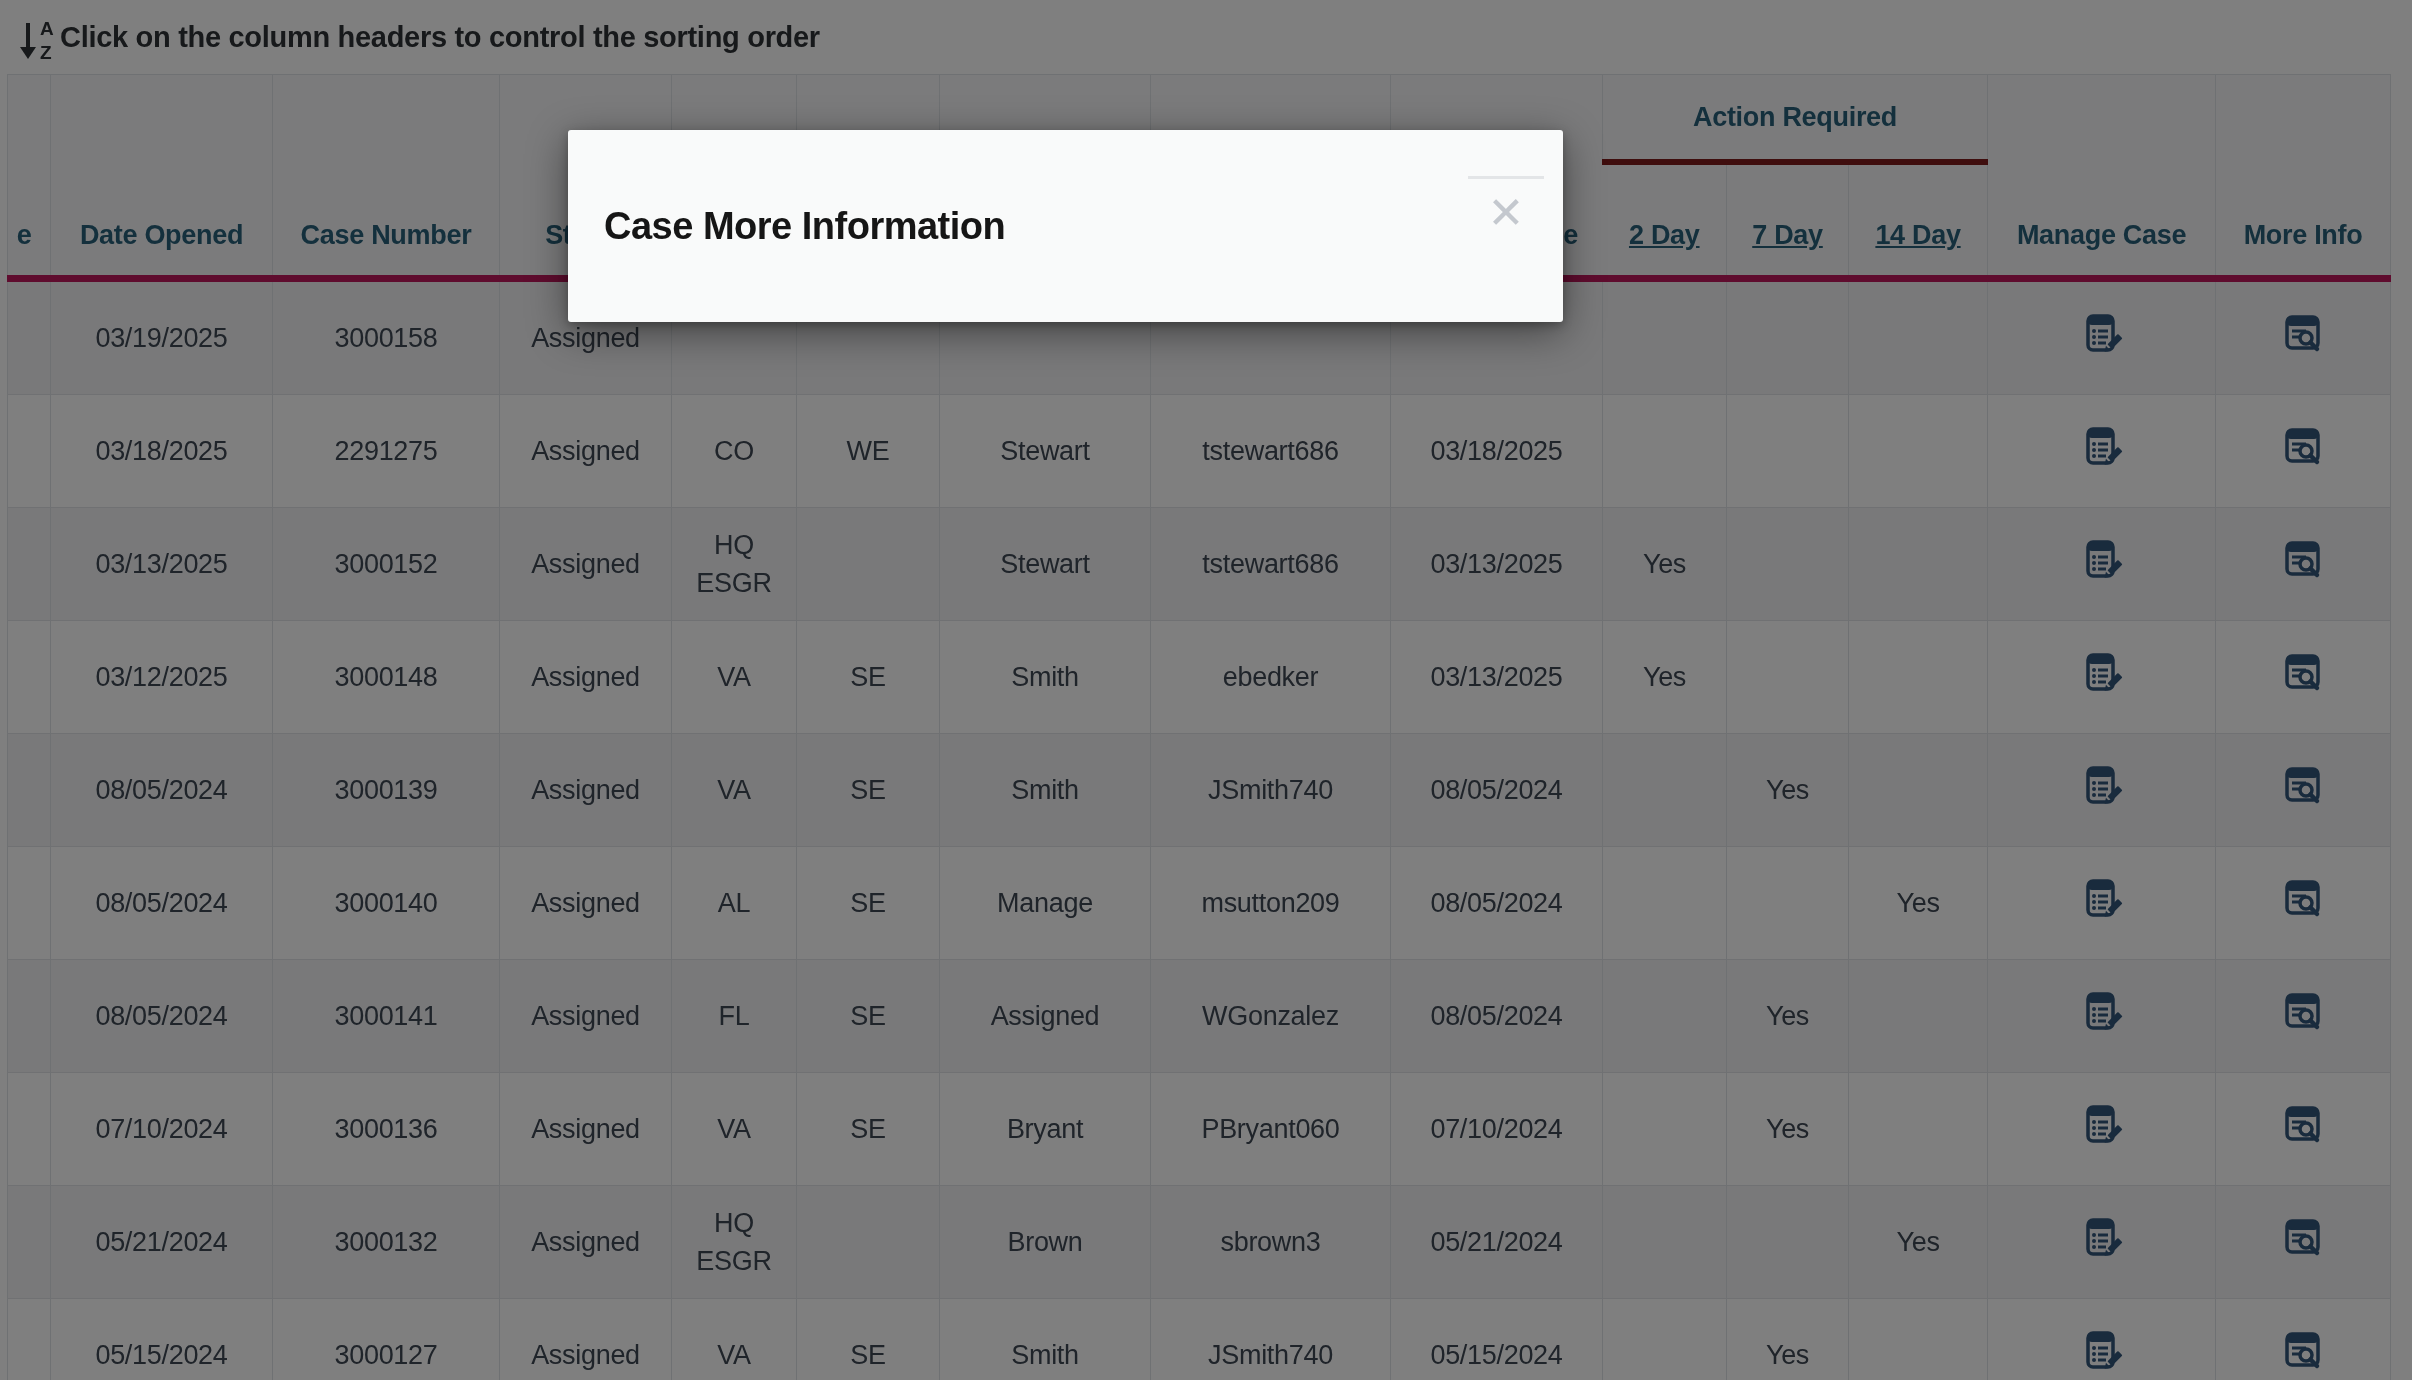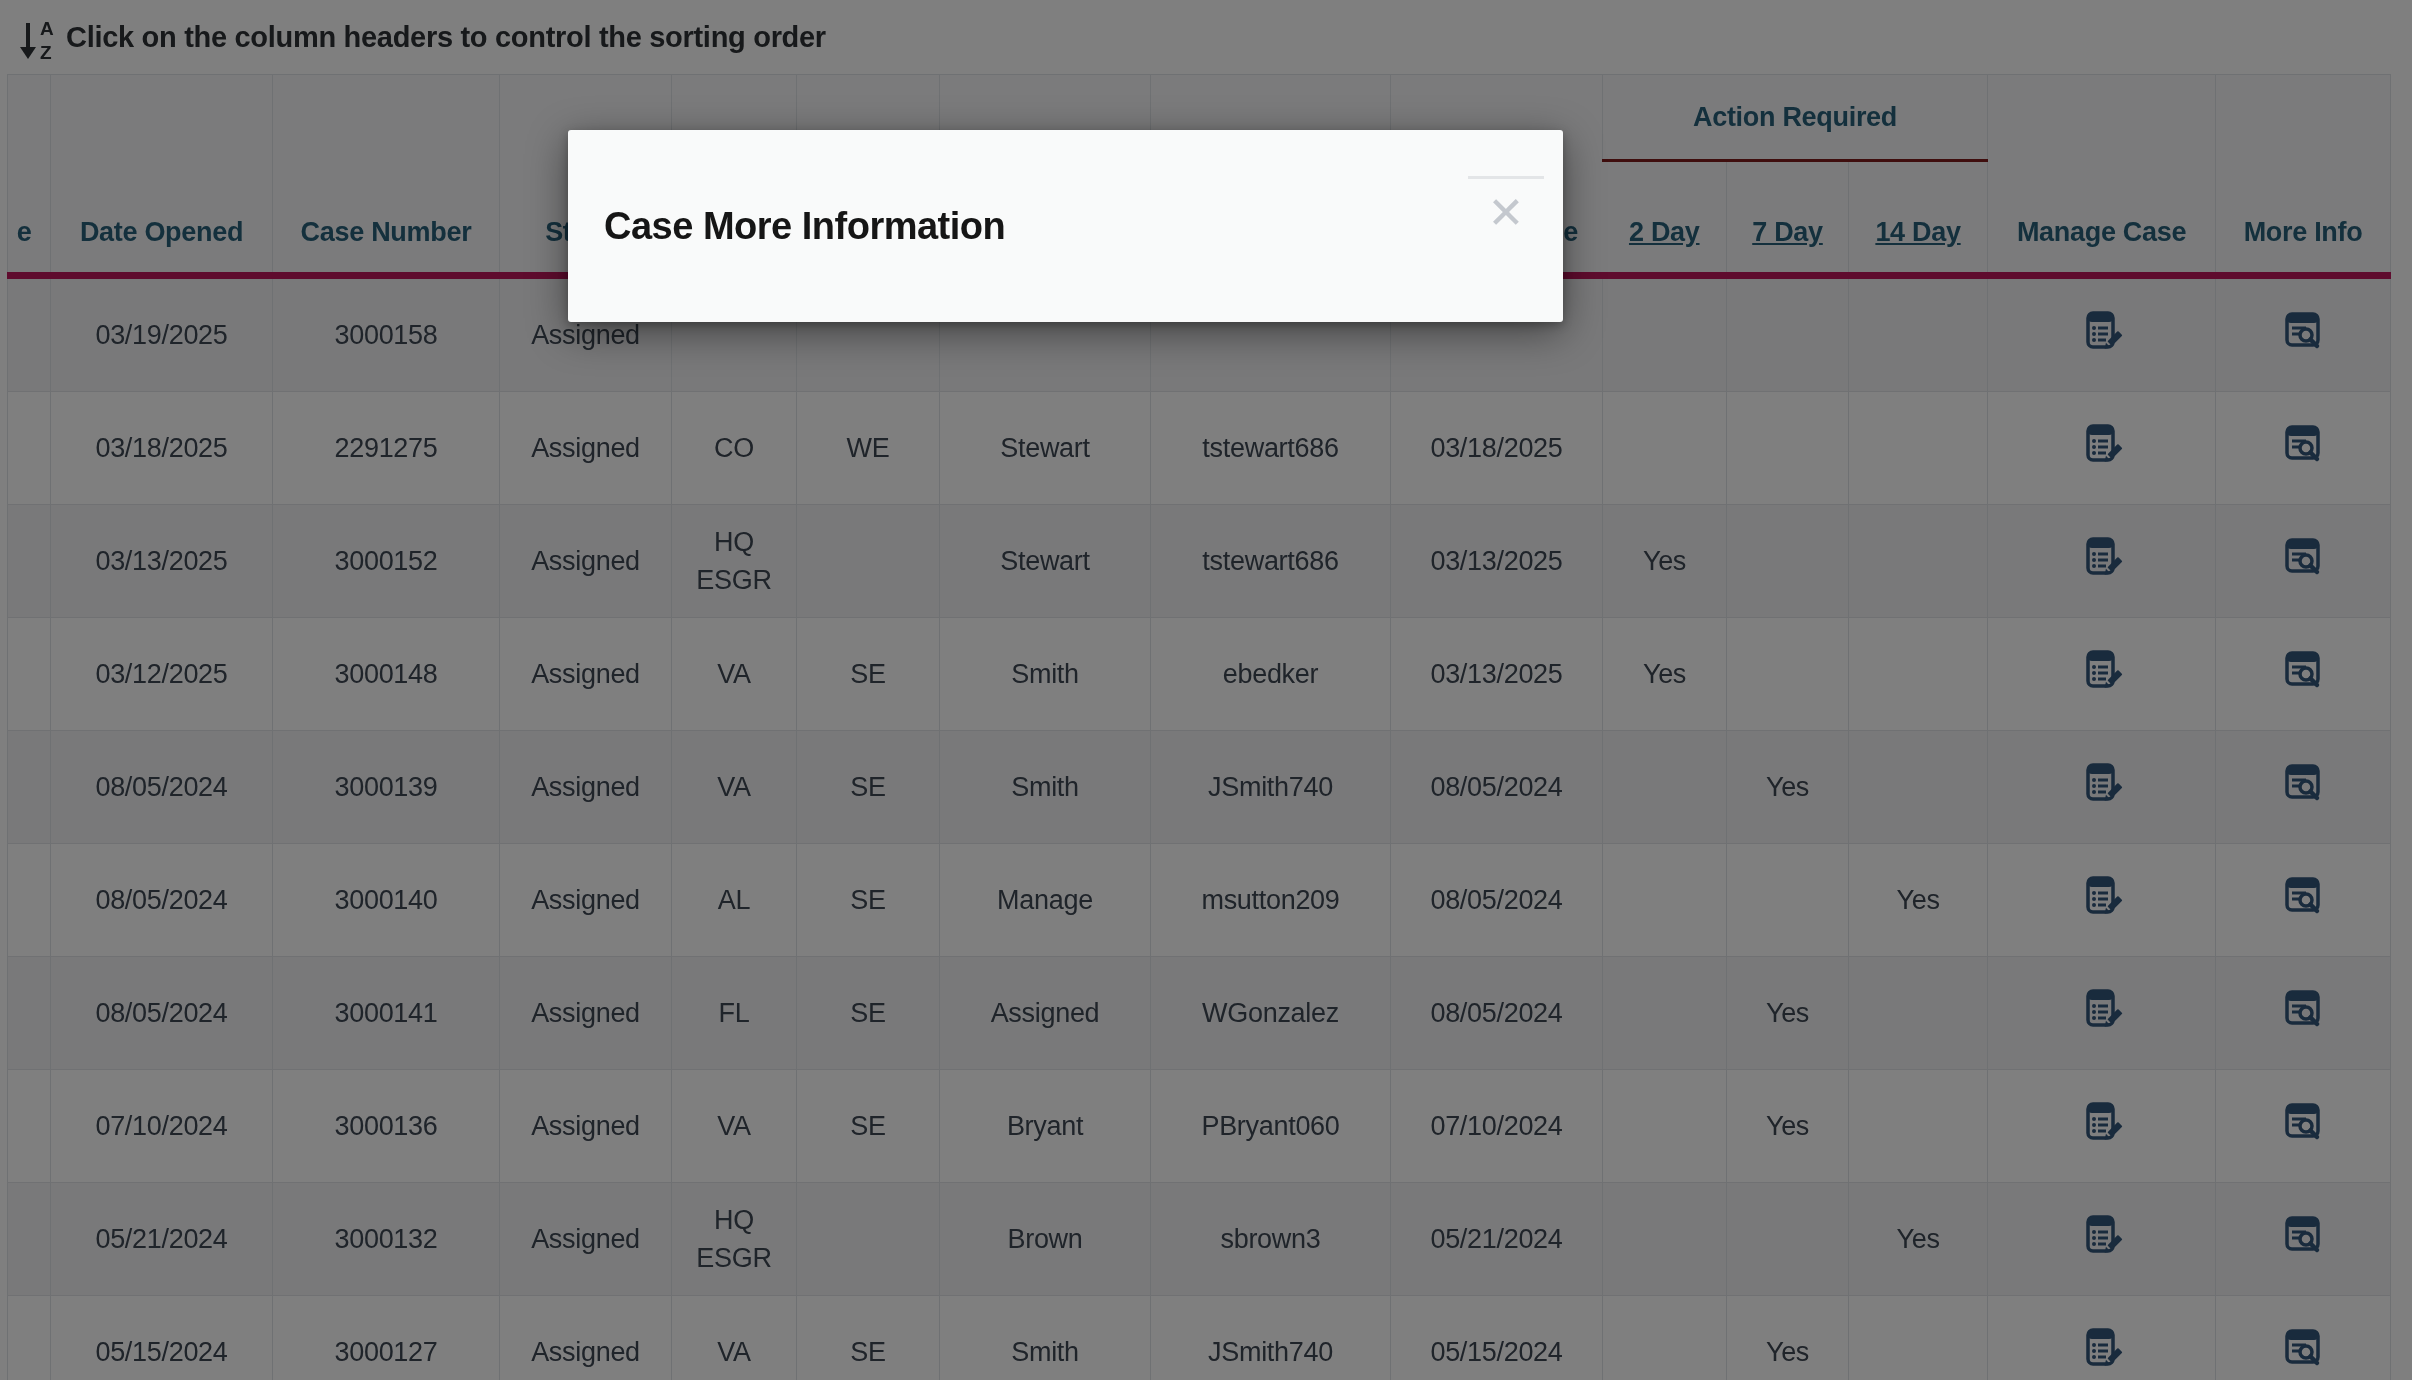--- a/index.html
+++ b/index.html
@@ -3,32 +3,32 @@
 <meta charset="utf-8">
 <style>
   html,body{margin:0;padding:0;}
   .page{
     position:relative;width:2412px;height:1380px;background:#ffffff;overflow:hidden;
     font-family:"Liberation Sans","DejaVu Sans",sans-serif;
   }
   
   .toolbar{position:absolute;top:0;left:0;right:0;height:74px;display:flex;align-items:center;padding-left:16px;background:#fff;}
   .sort-icon{width:44px;height:48px;flex:0 0 auto;margin-top:4px;}
-  .instruction{font-size:29px;font-weight:700;color:#2e3236;letter-spacing:-0.3px;margin-left:6px;}
+  .instruction{font-size:29px;font-weight:700;color:#2e3236;letter-spacing:-0.3px;}
   
   .table-wrap{position:absolute;left:7px;top:74px;}
   table{border-collapse:collapse;table-layout:fixed;width:2383px;background:transparent;
         border-left:1px solid #dfe2e6;border-right:1px solid #dfe2e6;}
   thead th{border-top:1px solid #dfe2e6;}
   th{
     color:#28607a;font-size:27px;font-weight:700;text-align:center;vertical-align:bottom;
     padding:0 6px 24px 6px;border-left:1px solid #dfe2e6;letter-spacing:-0.3px;background:#f6f7f8;
   }
   th:first-child{border-left:none;}
-  th.group-th{height:84px;vertical-align:middle;padding-bottom:0;border-bottom:3px solid #7f1d1d;}
+  th.group-th{height:84px;vertical-align:middle;padding-bottom:0;border-bottom:6px solid #7f1d1d;}
   tr.sub th{height:86px;text-decoration:underline;}
   th.c0{padding-right:16px;}
   th.c8{text-align:right;padding-right:24px;}
   tbody td{
     height:112px;font-size:27px;color:#3f4854;text-align:center;vertical-align:middle;
     border-left:1px solid #dfe2e6;border-top:1px solid #e0e3e7;line-height:38px;
     letter-spacing:-0.3px;padding:0 8px;overflow:hidden;
   }
   tbody td:first-child{border-left:none;}
   tbody tr:first-child td{border-top:7px solid #be185d;}

